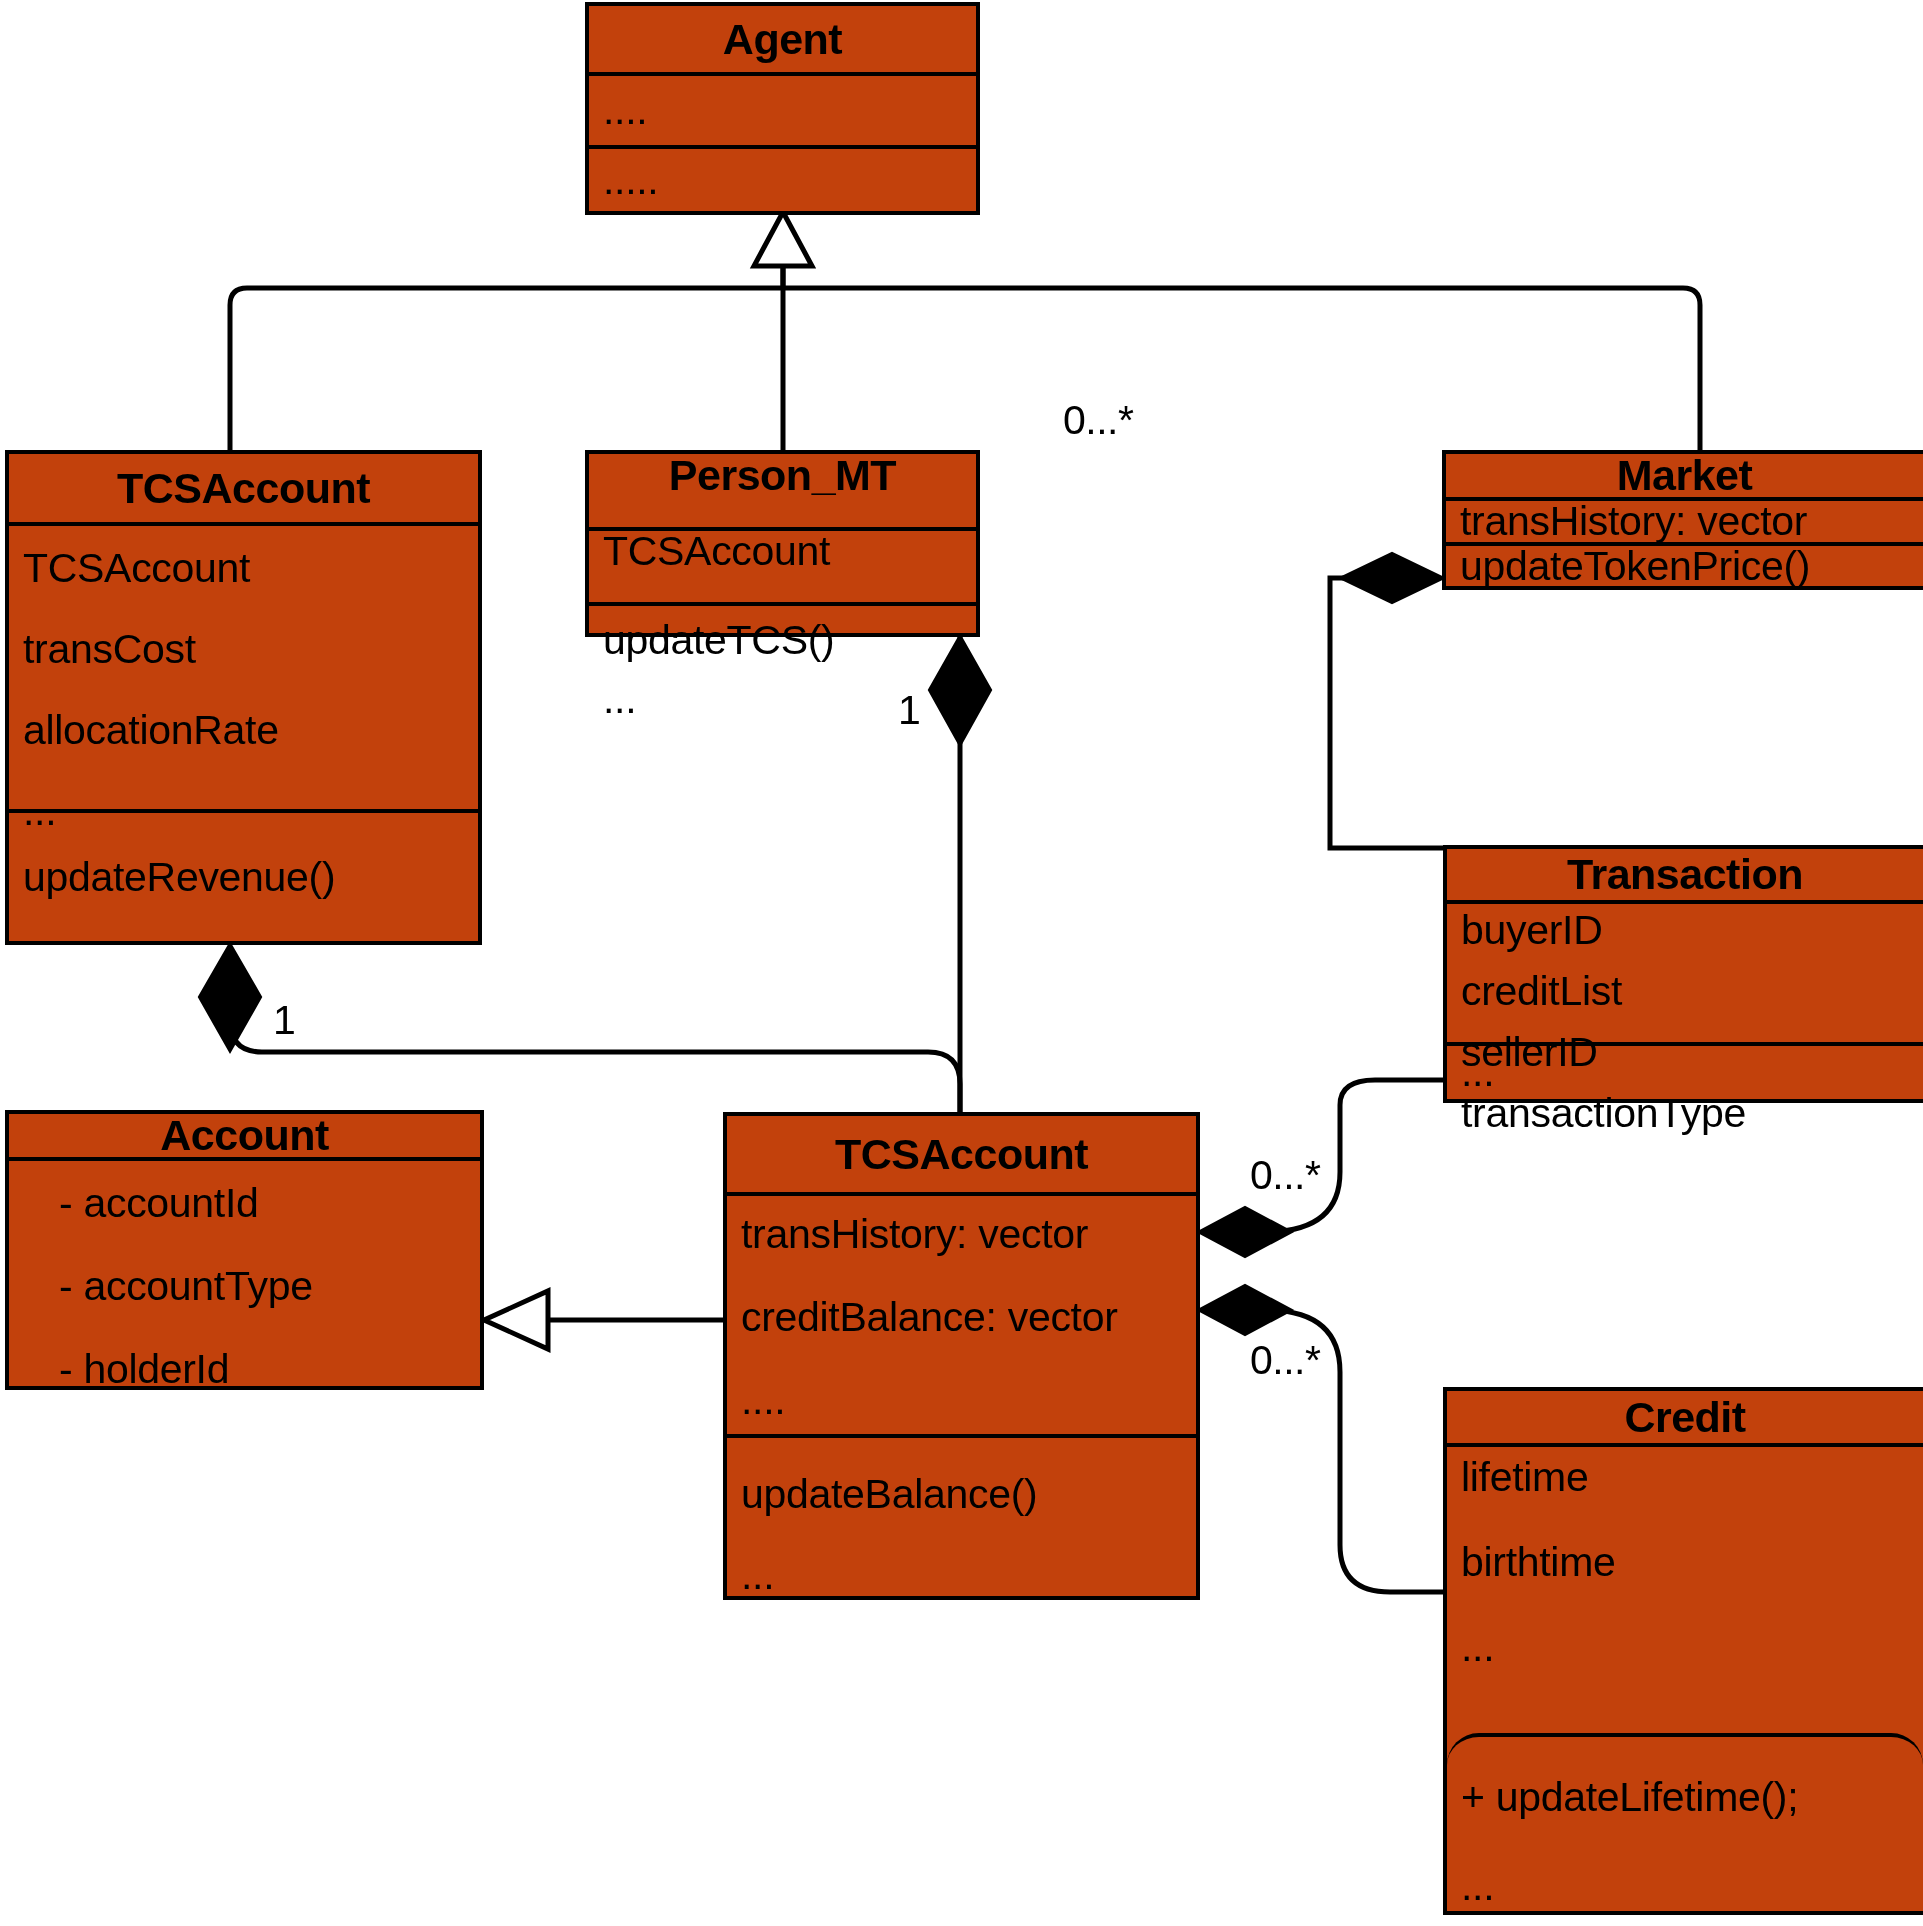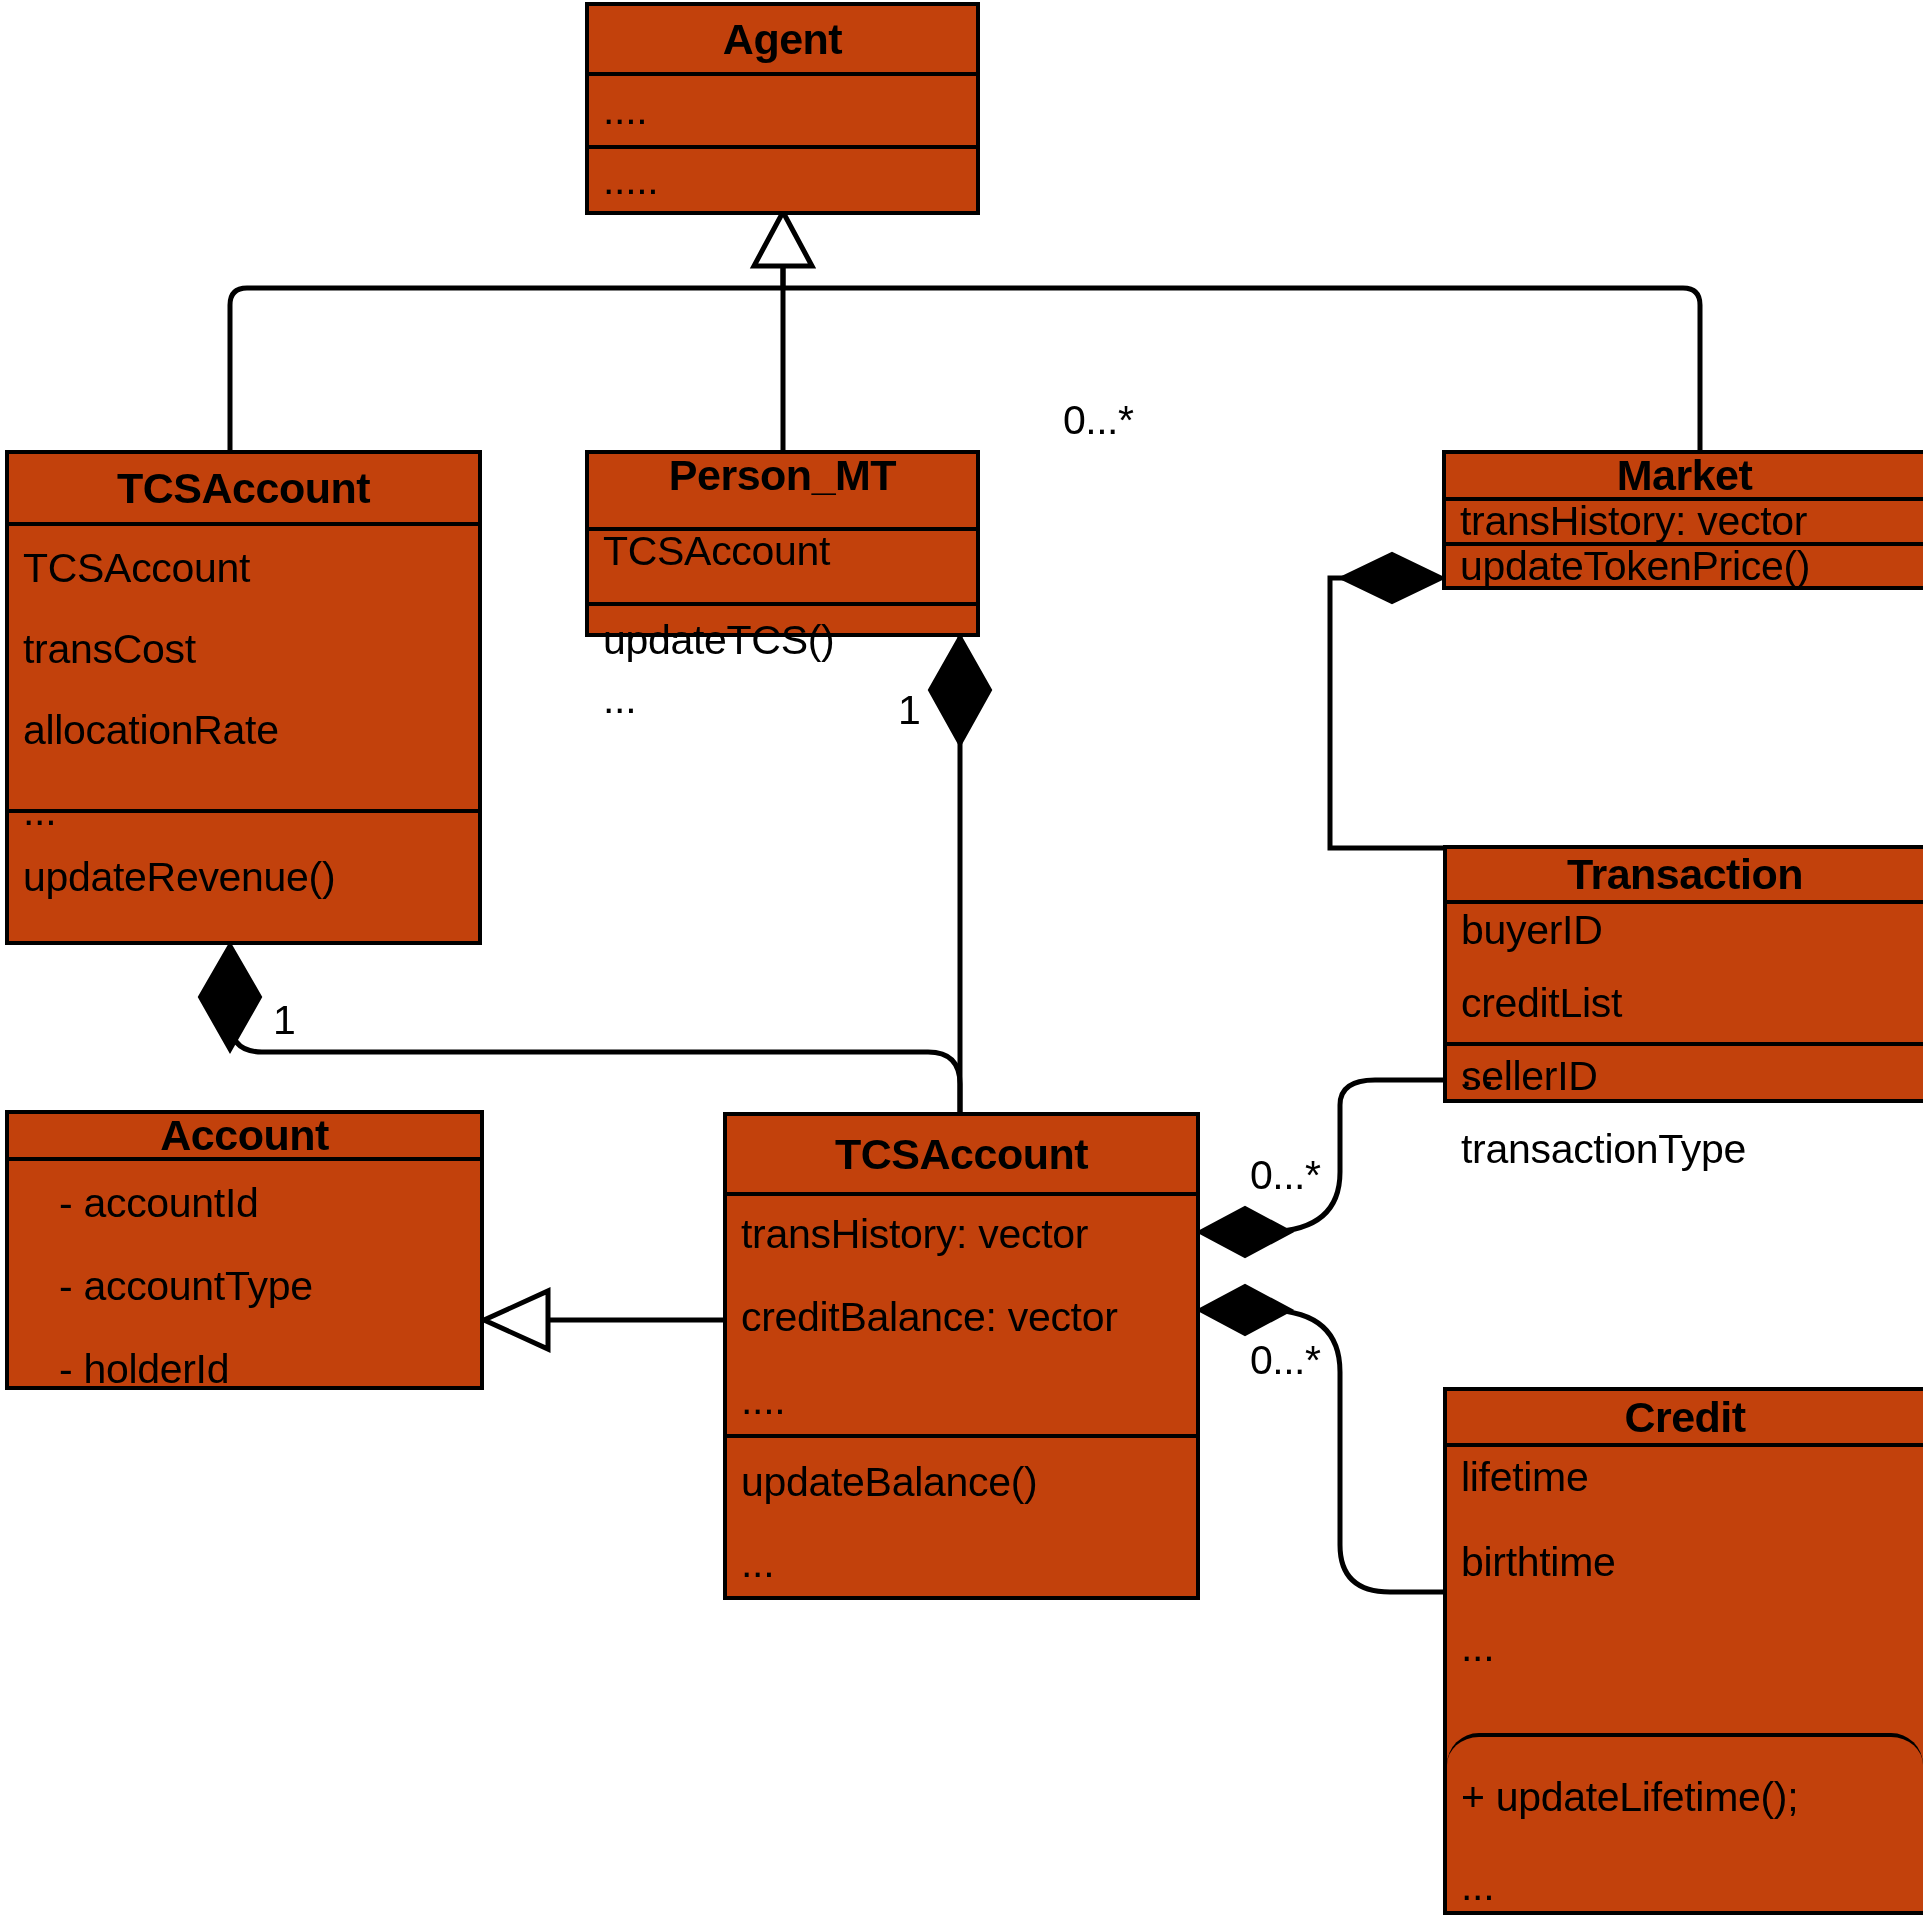--- a/index.html
+++ b/index.html
@@ -141,21 +141,21 @@
     <div class="uml-compartment" style="height:64px;">
       <div class="uml-row">transHistory: vector</div>
     </div>
     <div class="uml-compartment" style="flex:1;">
       <div class="uml-row">updateTokenPrice()</div>
     </div>
   </div>
 
   <div class="uml-class" style="left:1443px; top:845px; width:484px; height:258px;">
     <div class="uml-title" style="height:51px;">Transaction</div>
-    <div class="uml-compartment" style="height:142px; justify-content:flex-start; padding-top:6px; gap:32px;">
+    <div class="uml-compartment" style="height:142px; justify-content:flex-start; padding-top:6px; gap:20px;">
       <div class="uml-row">buyerID</div>
       <div class="uml-row">creditList</div>
       <div class="uml-row">sellerID</div>
       <div class="uml-row">transactionType</div>
     </div>
     <div class="uml-compartment" style="flex:1;">
       <div class="uml-row">...</div>
     </div>
   </div>
 
@@ -168,21 +168,21 @@
     </div>
   </div>
 
   <div class="uml-class" style="left:723px; top:1112px; width:477px; height:488px;">
     <div class="uml-title" style="height:76px;">TCSAccount</div>
     <div class="uml-compartment" style="height:242px; justify-content:flex-start; padding-top:18px; gap:42px;">
       <div class="uml-row">transHistory: vector</div>
       <div class="uml-row">creditBalance: vector</div>
       <div class="uml-row">....</div>
     </div>
-    <div class="uml-compartment" style="flex:1; justify-content:flex-start; padding-top:24px; gap:40px;">
+    <div class="uml-compartment" style="flex:1; justify-content:flex-start; padding-top:36px; gap:40px;">
       <div class="uml-row">updateBalance()</div>
       <div class="uml-row">...</div>
     </div>
   </div>
 
   <div class="uml-class" style="left:1443px; top:1387px; width:484px; height:528px;">
     <div class="uml-title" style="height:52px;">Credit</div>
     <div class="uml-compartment" style="height:290px; justify-content:flex-start; padding-top:10px; gap:44px;">
       <div class="uml-row">lifetime</div>
       <div class="uml-row">birthtime</div>

